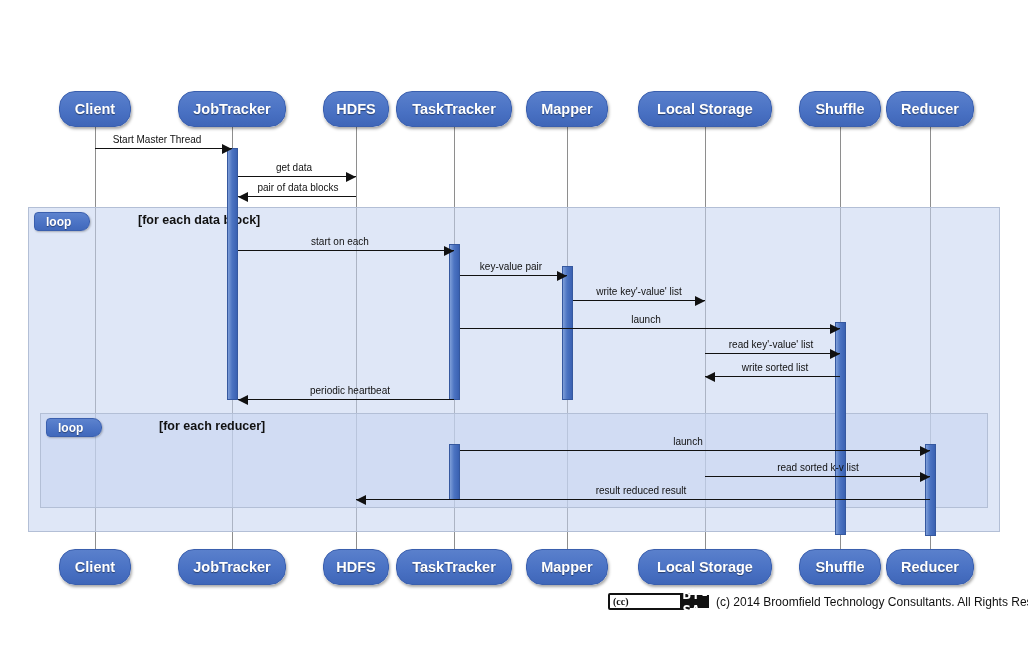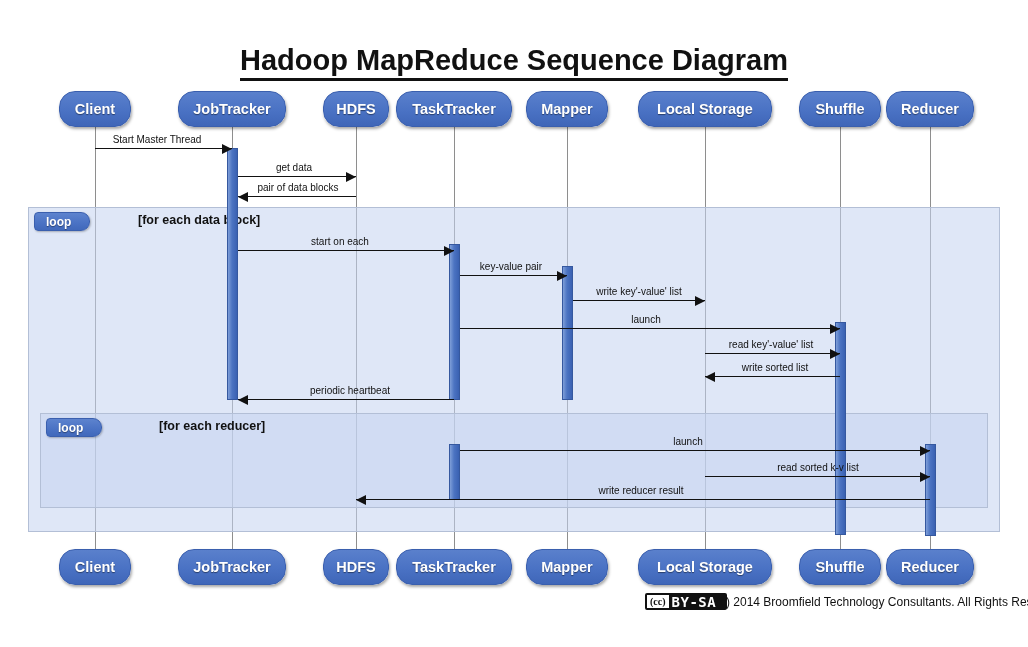--- a/index.html
+++ b/index.html
@@ -90,23 +90,20 @@
     font-family:"DejaVu Sans Mono",monospace;
   }
   .copyright{
     position:absolute;font-size:12px;color:#111111;white-space:nowrap;
   }
 </style>
 </head>
 <body>
 
 <div id="diagram">
-  <div class="title">
-    <span>Hadoop MapReduce Sequence Diagram</span>
-  </div>
 
   <div id="lifelines-layer">
       <div class="lifeline" style="left: 95px; top: 127px; height: 422px;"></div>
       <div class="lifeline" style="left: 232px; top: 127px; height: 422px;"></div>
       <div class="lifeline" style="left: 356px; top: 127px; height: 422px;"></div>
       <div class="lifeline" style="left: 454px; top: 127px; height: 422px;"></div>
       <div class="lifeline" style="left: 567px; top: 127px; height: 422px;"></div>
       <div class="lifeline" style="left: 705px; top: 127px; height: 422px;"></div>
       <div class="lifeline" style="left: 840px; top: 127px; height: 422px;"></div>
       <div class="lifeline" style="left: 930px; top: 127px; height: 422px;"></div>
@@ -163,21 +160,21 @@
       <div class="msg-head left" style="left: 238px; top: 395px;"></div>
       <div class="msg-label" style="left: 350px; top: 385px;">periodic heartbeat</div>
       <div class="msg-line" style="left: 460px; top: 450px; width: 470px;"></div>
       <div class="msg-head right" style="left: 920px; top: 446px;"></div>
       <div class="msg-label" style="left: 688px; top: 436px;">launch</div>
       <div class="msg-line" style="left: 705px; top: 476px; width: 225px;"></div>
       <div class="msg-head right" style="left: 920px; top: 472px;"></div>
       <div class="msg-label" style="left: 818px; top: 462px;">read sorted k-v list</div>
       <div class="msg-line" style="left: 356px; top: 499px; width: 574px;"></div>
       <div class="msg-head left" style="left: 356px; top: 495px;"></div>
-      <div class="msg-label" style="left: 641px; top: 485px;">write reducer result</div>
+      <div class="msg-label" style="left: 641px; top: 485px;">result reduced result</div>
     </div>
   <div id="actors-layer">
       <div class="actor-box" style="left: 59px; top: 91px; width: 72px;">
         <div>Client</div>
       </div>
       <div class="actor-box" style="left: 59px; top: 549px; width: 72px;">
         <div>Client</div>
       </div>
       <div class="actor-box" style="left: 178px; top: 91px; width: 108px;">
         <div>JobTracker</div>
@@ -216,18 +213,18 @@
         <div>Shuffle</div>
       </div>
       <div class="actor-box" style="left: 886px; top: 91px; width: 88px;">
         <div>Reducer</div>
       </div>
       <div class="actor-box" style="left: 886px; top: 549px; width: 88px;">
         <div>Reducer</div>
       </div>
     </div>
 
-  <div class="cc-badge" style="left:645px;top:593px;">
+  <div class="cc-badge" style="left:608px;top:593px;gap:48px;">
     <div class="cc-circle">(cc)</div>
     <div class="cc-by">BY-SA</div>
   </div>
   <div class="copyright" style="left:716px;top:595px;">(c) 2014 Broomfield Technology Consultants. All Rights Reserved.</div>
 </div>
 
 </body></html>

